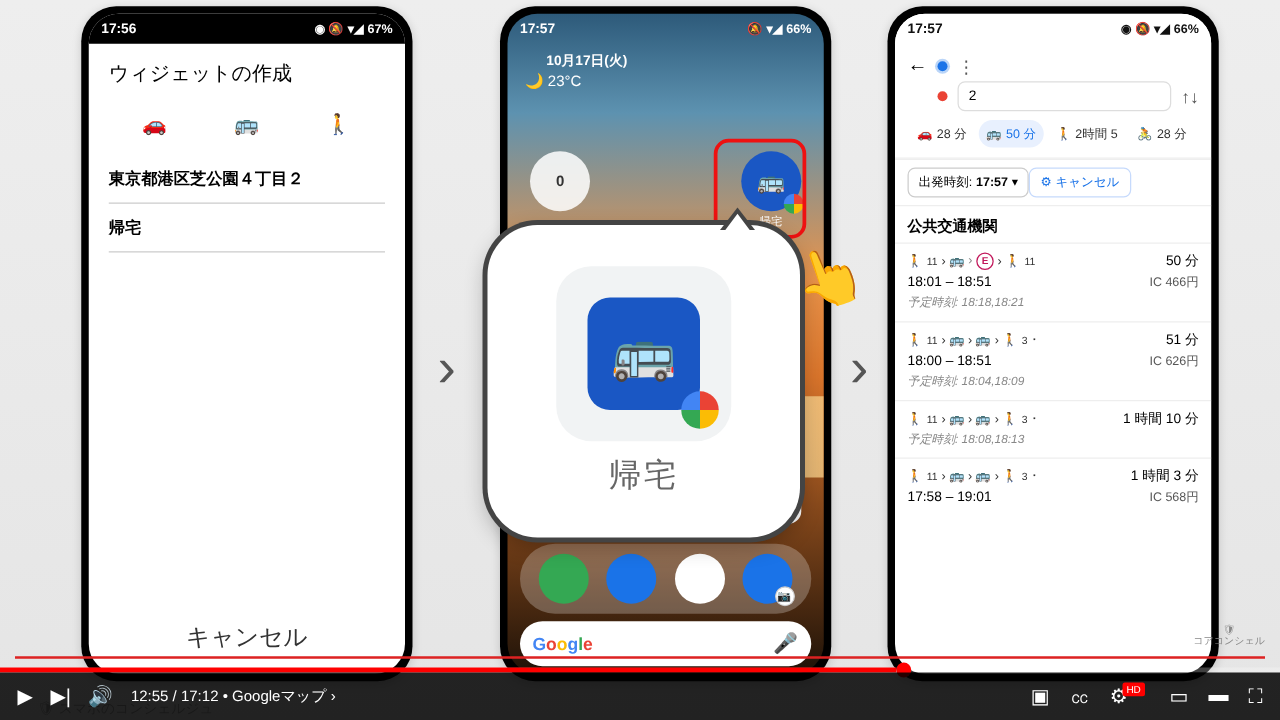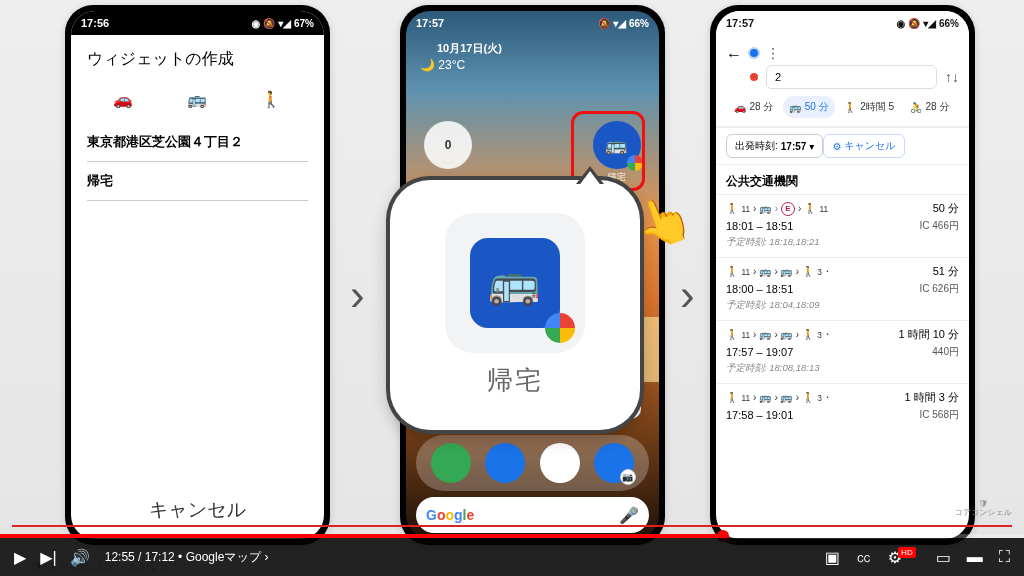--- a/index.html
+++ b/index.html
@@ -226,24 +226,20 @@
             <span>18:00 – 18:51</span>
             <span class="price">IC 626円</span>
           </div>
         <div class="sub">予定時刻: 18:04,18:09</div>
       </div>
       <div class="route">
         <div class="route-line">
             <span class="route-steps">🚶<sub>11</sub> › 🚌 › 🚌 › 🚶<sub>3</sub> ･</span>
             <span class="dur">1 時間 10 分</span>
           </div>
-        <div class="route-line">
-            <span>17:57 – 19:07</span>
-            <span class="price">440円</span>
-          </div>
         <div class="sub">予定時刻: 18:08,18:13</div>
       </div>
       <div class="route">
         <div class="route-line">
             <span class="route-steps">🚶<sub>11</sub> › 🚌 › 🚌 › 🚶<sub>3</sub> ･</span>
             <span class="dur">1 時間 3 分</span>
           </div>
         <div class="route-line">
             <span>17:58 – 19:01</span>
             <span class="price">IC 568円</span>

